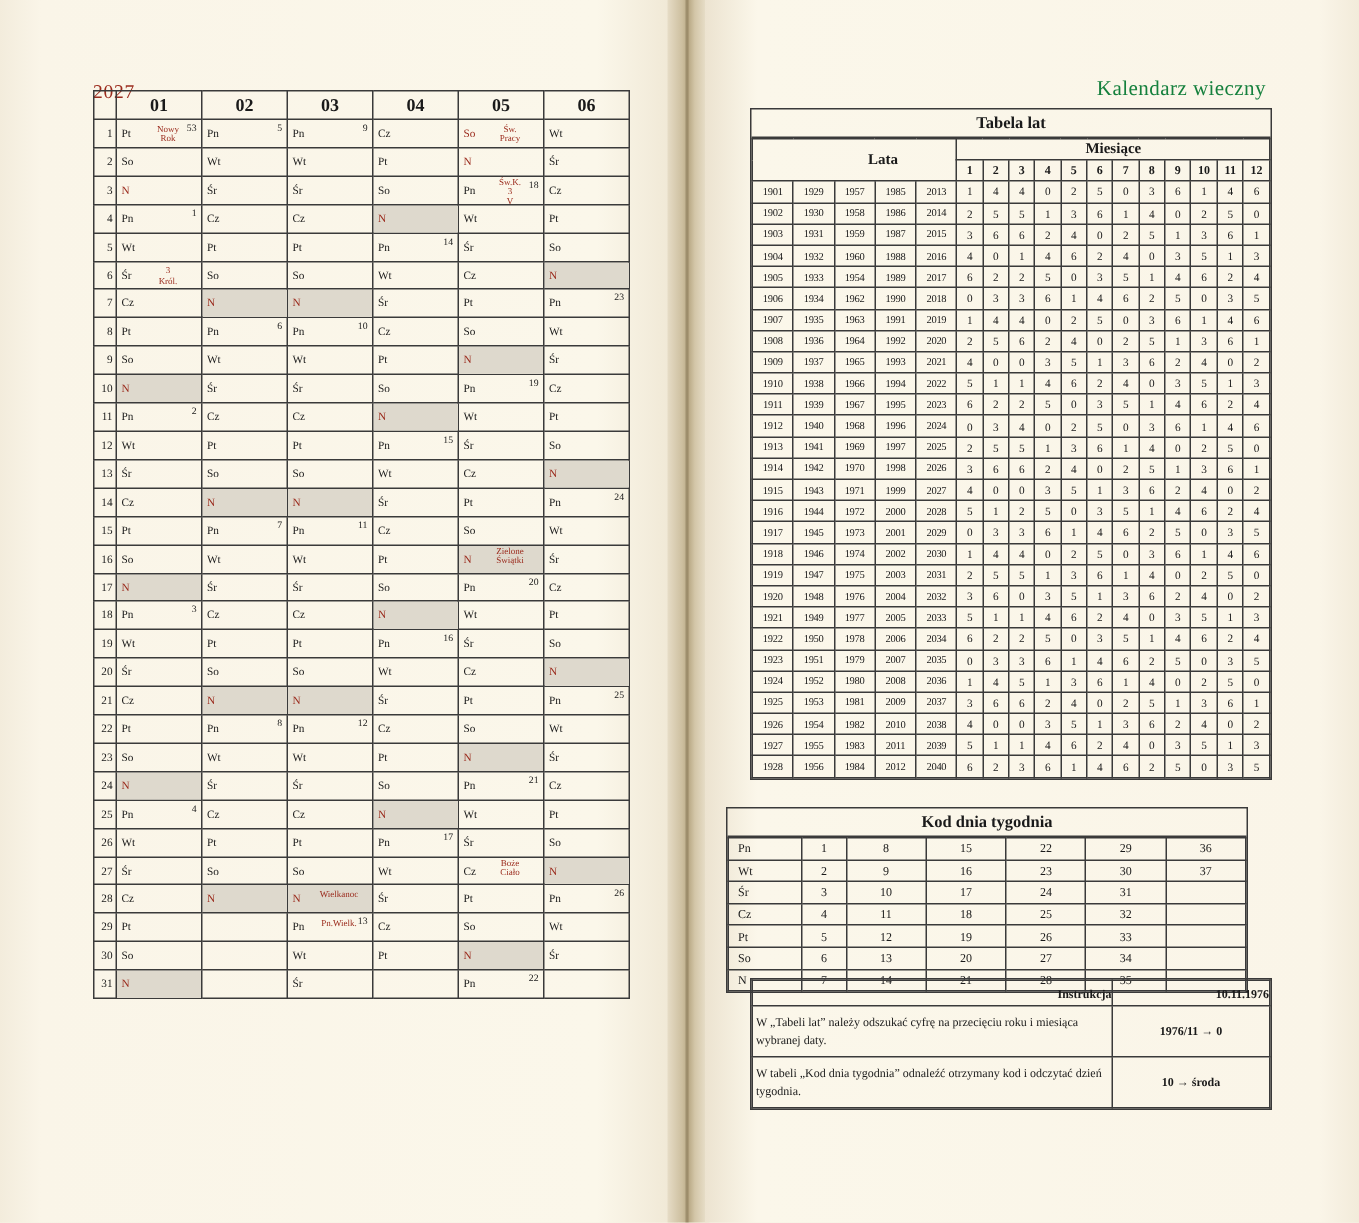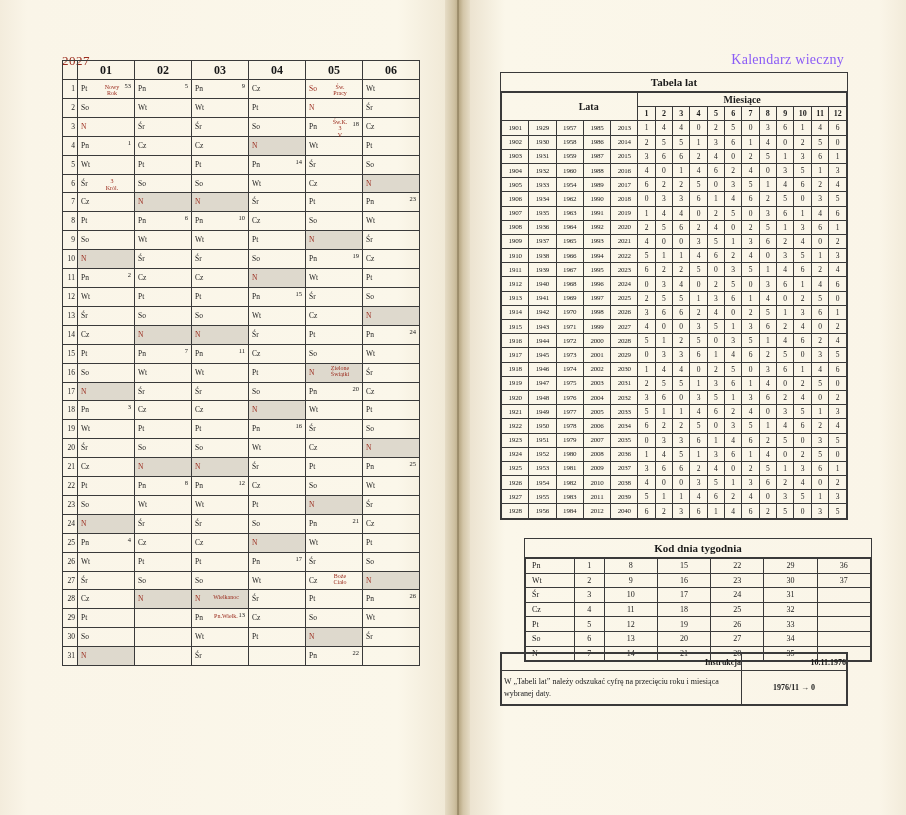--- a/index.html
+++ b/index.html
@@ -16,21 +16,21 @@
   .page-left{position:absolute;left:0;top:0;width:452px;height:815px;
     background:linear-gradient(to right,#f3ecdc 0%,#faf5e8 6%,#fbf7ea 88%,#efe7d4 100%);}
   .page-right{position:absolute;left:470px;top:0;width:436px;height:815px;
     background:linear-gradient(to right,#ece3d0 0%,#fbf7ea 8%,#faf5e8 94%,#f2ebda 100%);}
   .gutter{position:absolute;left:445px;top:0;width:28px;height:815px;
     background:linear-gradient(to right,#e6dcc6 0%,#cdbf9f 35%,#b8a884 50%,#d3c6a8 65%,#eee6d3 100%);}
   .gutter:after{content:"";position:absolute;left:12px;top:0;width:2px;height:815px;background:rgba(120,105,70,.45);}
 
   
   .year{position:absolute;left:62px;top:53px;font-size:13px;color:#9b2b1d;letter-spacing:.5px;}
-  .kal-title{position:absolute;right:62px;top:52px;font-size:14px;color:#8b5cf6;letter-spacing:.3px;}
+  .kal-title{position:absolute;right:62px;top:52px;font-size:14px;color:#15803d;letter-spacing:.3px;}
 
   
   .cal{position:absolute;left:62px;top:60px;border-collapse:collapse;}
   .cal td,.cal th{border:1px solid #3a3a3a;padding:0;}
   .cal .mh{height:18px;font-size:12px;font-weight:bold;text-align:center;background:transparent;}
   .cal .daynum{width:12px;font-size:7.5px;text-align:right;padding-right:2px;border-right:1px solid #3a3a3a;
     vertical-align:top;line-height:17.9px;}
   .cell{width:56px;height:17.9px;position:relative;font-size:7.5px;vertical-align:top;}
   .cell .dn{position:absolute;left:3px;top:4px;font-size:7.5px;}
   .cell .wk{position:absolute;right:3px;top:2px;font-size:6.5px;}
@@ -47,21 +47,21 @@
   table.grid td,table.grid th{border:1px solid #3a3a3a;font-size:7.5px;text-align:center;padding:0;height:13.2px;}
 
   #tabela{left:500px;top:72px;width:346px;}
   #tabela .boxtitle{font-size:11px;}
   #tabela td.yr{width:27px;font-size:7px;letter-spacing:-.2px;}
   #tabela td.mv{width:17px;font-size:7.5px;}
   #tabela th.lata{font-size:10px;font-weight:bold;padding-left:38px;}
   #tabela th.mies{font-size:10px;font-weight:bold;}
   #tabela th.mnum{font-size:8px;font-weight:bold;width:17px;}
 
-  #kod{left:524px;top:538px;width:346px;}
+  #kod{left:484px;top:538px;width:346px;}
   #kod table.grid td{height:13.6px;font-size:8px;}
   #kod td.dayname{width:42px;text-align:left;padding-left:6px;font-size:8px;}
 
   #instr{left:500px;top:652px;width:346px;}
   #instr table.grid td{border:1px solid #3a3a3a;font-size:8px;}
   #instr .ti{text-align:right;font-weight:bold;font-size:9.5px;height:16px;}
   #instr .txt{text-align:left;padding:5px 2px;line-height:11.5px;font-size:8px;width:235px;}
   #instr .res{text-align:center;font-weight:bold;font-size:9px;}
 </style>
 </head>
@@ -1403,15 +1403,19 @@
   <table class="grid">
     <tbody id="in-body">
         <tr>
           <td class="ti">Instrukcja</td>
           <td class="ti">10.11.1976</td>
         </tr>
         <tr>
           <td class="txt">W „Tabeli lat” należy odszukać cyfrę na przecięciu roku i miesiąca wybranej daty.</td>
           <td class="res">1976/11 → 0</td>
         </tr>
+        <tr>
+          <td class="txt">W tabeli „Kod dnia tygodnia” odnaleźć otrzymany kod i odczytać dzień tygodnia.</td>
+          <td class="res">10 → środa</td>
+        </tr>
       </tbody>
   </table>
 </div>
 
 </body></html>

